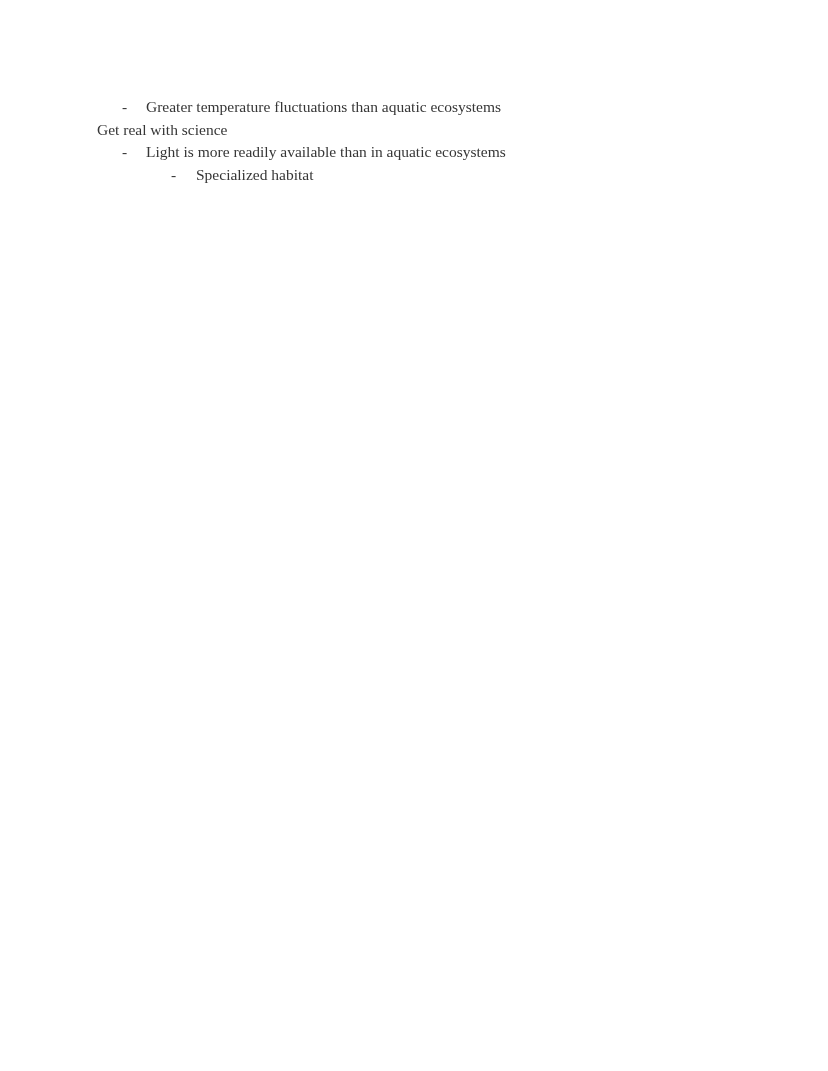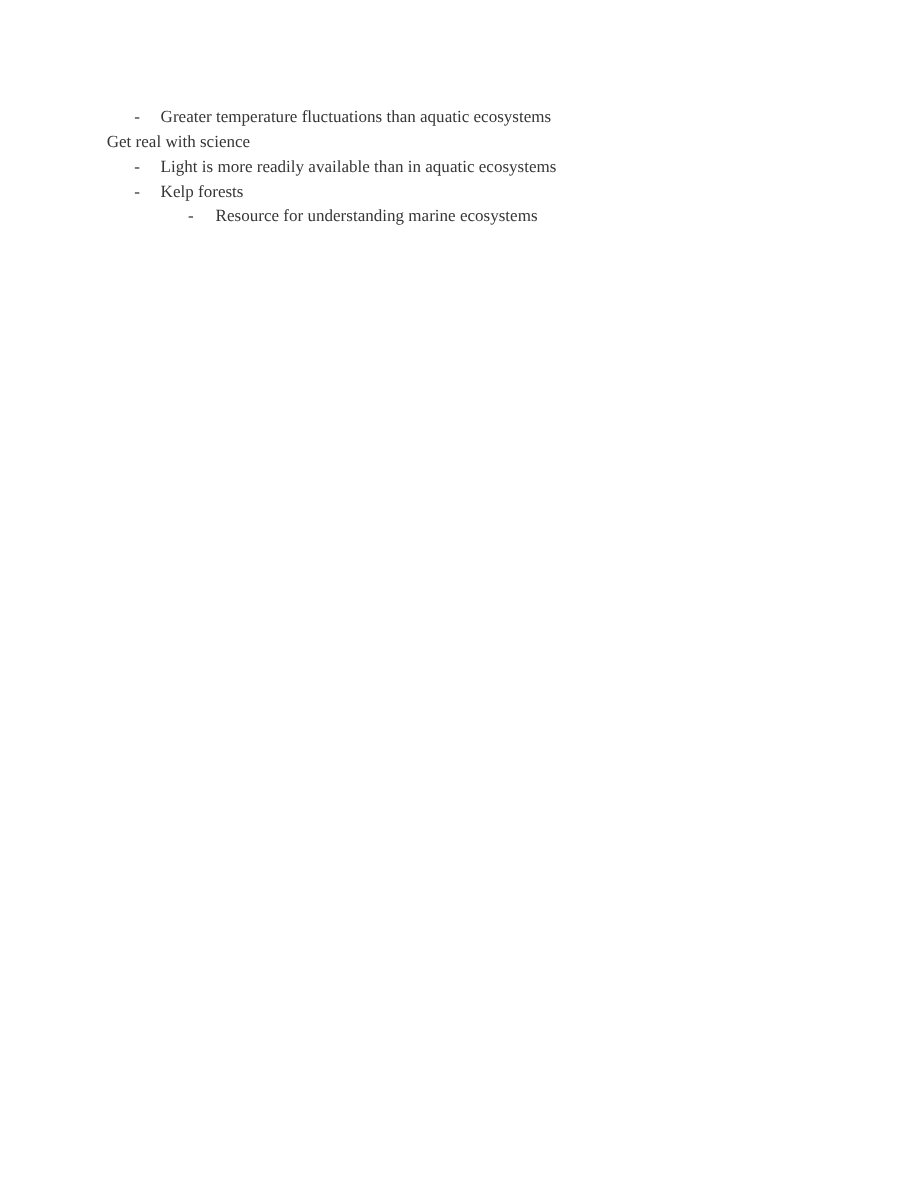--- a/index.html
+++ b/index.html
@@ -39,16 +39,15 @@
   }
 </style>
 </head>
 <body>
 
 <div class="page">
   <div class="doc-body" id="doc-body">
       <div class="line lvl1"><span class="bullet">-</span><span>Greater temperature fluctuations than aquatic ecosystems</span></div>
       <div class="line lvl0"><span>Get real with science</span></div>
       <div class="line lvl1"><span class="bullet">-</span><span>Light is more readily available than in aquatic ecosystems</span></div>
-      <div class="line lvl1"><span class="bullet">-</span><span>Kelp forests</span></div>
-      <div class="line lvl2"><span class="bullet">-</span><span>Resource for understanding marine ecosystems</span></div>
+      <div class="line lvl2"><span class="bullet">-</span><span>Specialized habitat</span></div>
     </div>
 </div>
 
 </body></html>

